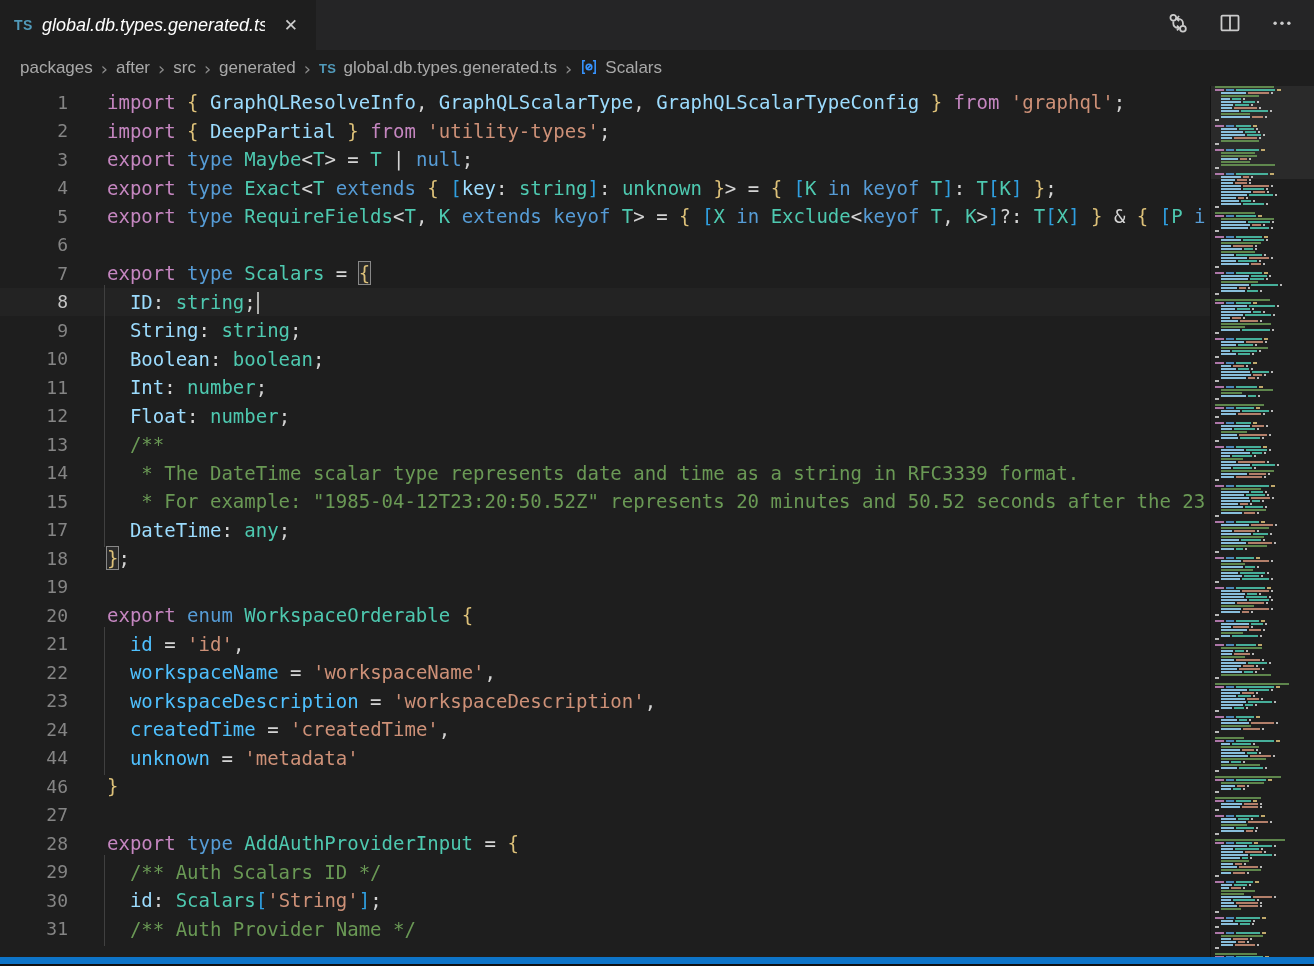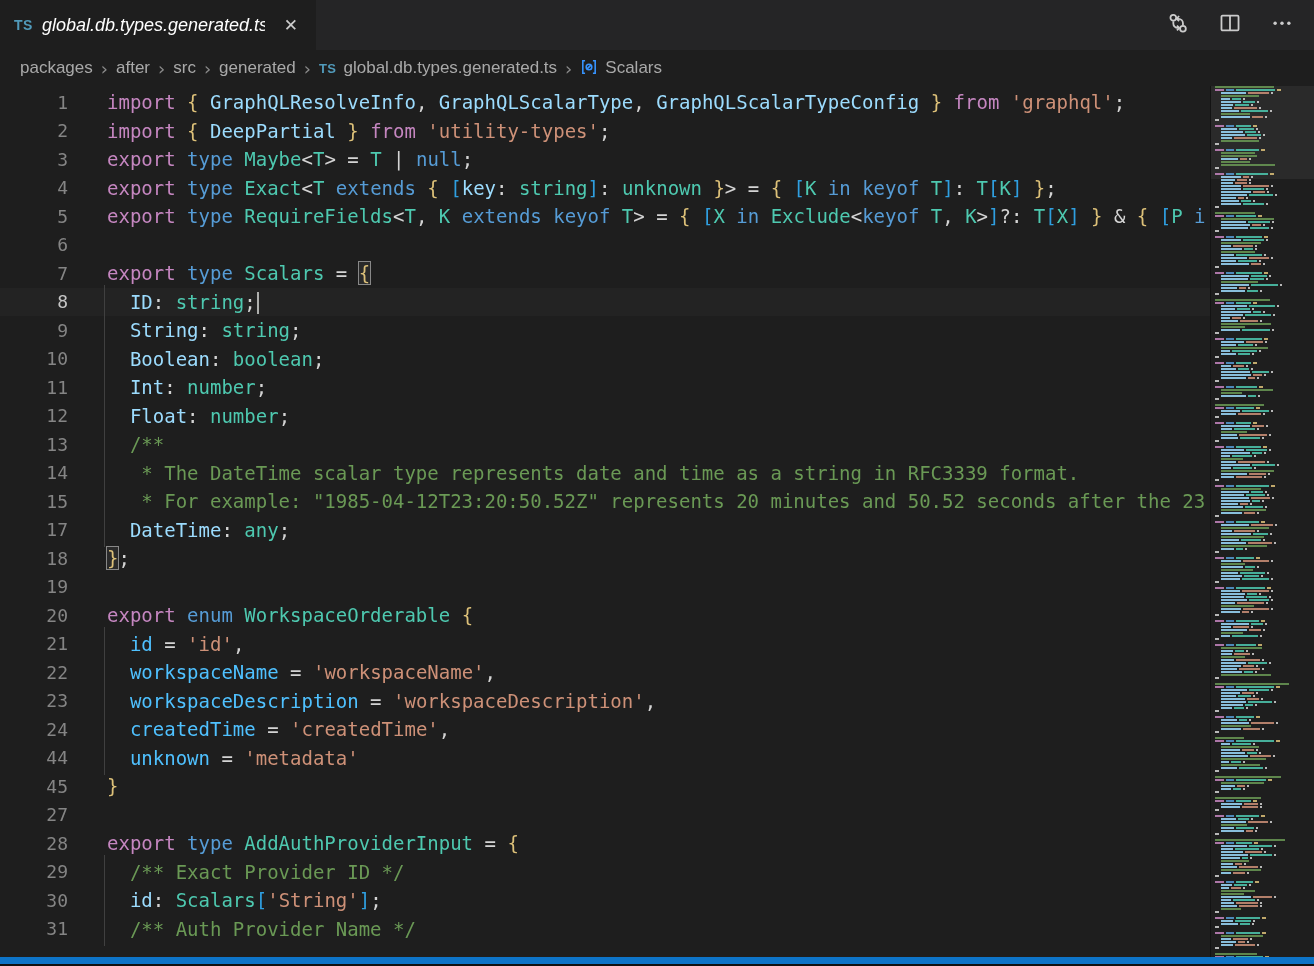--- a/index.html
+++ b/index.html
@@ -144,24 +144,24 @@
         <div class="line"><span class="ln">15</span><span class="code"><span class="guide"></span><span class="tok" style="color: rgb(106, 153, 85);">   * For example: "1985-04-12T23:20:50.52Z" represents 20 minutes and 50.52 seconds after the 23</span></span></div>
         <div class="line"><span class="ln">17</span><span class="code"><span class="guide"></span><span class="tok" style="color: rgb(212, 212, 212);">  </span><span class="tok" style="color: rgb(156, 220, 254);">DateTime</span><span class="tok" style="color: rgb(212, 212, 212);">: </span><span class="tok" style="color: rgb(78, 201, 176);">any</span><span class="tok" style="color: rgb(212, 212, 212);">;</span></span></div>
         <div class="line"><span class="ln">18</span><span class="code"><span class="tok match" style="color: rgb(221, 193, 121);">}</span><span class="tok" style="color: rgb(212, 212, 212);">;</span></span></div>
         <div class="line"><span class="ln">19</span><span class="code"></span></div>
         <div class="line"><span class="ln">20</span><span class="code"><span class="tok" style="color: rgb(197, 134, 192);">export </span><span class="tok" style="color: rgb(86, 156, 214);">enum </span><span class="tok" style="color: rgb(78, 201, 176);">WorkspaceOrderable</span><span class="tok" style="color: rgb(212, 212, 212);"> </span><span class="tok" style="color: rgb(221, 193, 121);">{</span></span></div>
         <div class="line"><span class="ln">21</span><span class="code"><span class="guide"></span><span class="tok" style="color: rgb(212, 212, 212);">  </span><span class="tok" style="color: rgb(79, 193, 255);">id</span><span class="tok" style="color: rgb(212, 212, 212);"> = </span><span class="tok" style="color: rgb(206, 145, 120);">'id'</span><span class="tok" style="color: rgb(212, 212, 212);">,</span></span></div>
         <div class="line"><span class="ln">22</span><span class="code"><span class="guide"></span><span class="tok" style="color: rgb(212, 212, 212);">  </span><span class="tok" style="color: rgb(79, 193, 255);">workspaceName</span><span class="tok" style="color: rgb(212, 212, 212);"> = </span><span class="tok" style="color: rgb(206, 145, 120);">'workspaceName'</span><span class="tok" style="color: rgb(212, 212, 212);">,</span></span></div>
         <div class="line"><span class="ln">23</span><span class="code"><span class="guide"></span><span class="tok" style="color: rgb(212, 212, 212);">  </span><span class="tok" style="color: rgb(79, 193, 255);">workspaceDescription</span><span class="tok" style="color: rgb(212, 212, 212);"> = </span><span class="tok" style="color: rgb(206, 145, 120);">'workspaceDescription'</span><span class="tok" style="color: rgb(212, 212, 212);">,</span></span></div>
         <div class="line"><span class="ln">24</span><span class="code"><span class="guide"></span><span class="tok" style="color: rgb(212, 212, 212);">  </span><span class="tok" style="color: rgb(79, 193, 255);">createdTime</span><span class="tok" style="color: rgb(212, 212, 212);"> = </span><span class="tok" style="color: rgb(206, 145, 120);">'createdTime'</span><span class="tok" style="color: rgb(212, 212, 212);">,</span></span></div>
         <div class="line"><span class="ln">44</span><span class="code"><span class="guide"></span><span class="tok" style="color: rgb(212, 212, 212);">  </span><span class="tok" style="color: rgb(79, 193, 255);">unknown</span><span class="tok" style="color: rgb(212, 212, 212);"> = </span><span class="tok" style="color: rgb(206, 145, 120);">'metadata'</span></span></div>
-        <div class="line"><span class="ln">45</span><span class="code"><span class="tok" style="color: rgb(221, 193, 121);">}</span></span></div>
+        <div class="line"><span class="ln">46</span><span class="code"><span class="tok" style="color: rgb(221, 193, 121);">}</span></span></div>
         <div class="line"><span class="ln">27</span><span class="code"></span></div>
         <div class="line"><span class="ln">28</span><span class="code"><span class="tok" style="color: rgb(197, 134, 192);">export </span><span class="tok" style="color: rgb(86, 156, 214);">type </span><span class="tok" style="color: rgb(78, 201, 176);">AddAuthProviderInput</span><span class="tok" style="color: rgb(212, 212, 212);"> = </span><span class="tok" style="color: rgb(221, 193, 121);">{</span></span></div>
-        <div class="line"><span class="ln">29</span><span class="code"><span class="guide"></span><span class="tok" style="color: rgb(106, 153, 85);">  /** Exact Provider ID */</span></span></div>
+        <div class="line"><span class="ln">29</span><span class="code"><span class="guide"></span><span class="tok" style="color: rgb(106, 153, 85);">  /** Auth Scalars ID */</span></span></div>
         <div class="line"><span class="ln">30</span><span class="code"><span class="guide"></span><span class="tok" style="color: rgb(212, 212, 212);">  </span><span class="tok" style="color: rgb(156, 220, 254);">id</span><span class="tok" style="color: rgb(212, 212, 212);">: </span><span class="tok" style="color: rgb(78, 201, 176);">Scalars</span><span class="tok" style="color: rgb(47, 159, 224);">[</span><span class="tok" style="color: rgb(206, 145, 120);">'String'</span><span class="tok" style="color: rgb(47, 159, 224);">]</span><span class="tok" style="color: rgb(212, 212, 212);">;</span></span></div>
         <div class="line"><span class="ln">31</span><span class="code"><span class="guide"></span><span class="tok" style="color: rgb(106, 153, 85);">  /** Auth Provider Name */</span></span></div>
       </div>
     <div class="minimap" id="minimap">
       <div class="mm-slider" id="mm-slider" style="height: 93px;"></div>
     <div class="mm-row" style="padding-left: 4px;">
           <span class="mm-seg" style="background: rgb(106, 153, 85); width: 59px;"></span>
         </div>
         <div class="mm-row" style="padding-left: 4px;">
           <span class="mm-seg" style="background: rgb(197, 134, 192); width: 9px;"></span>

